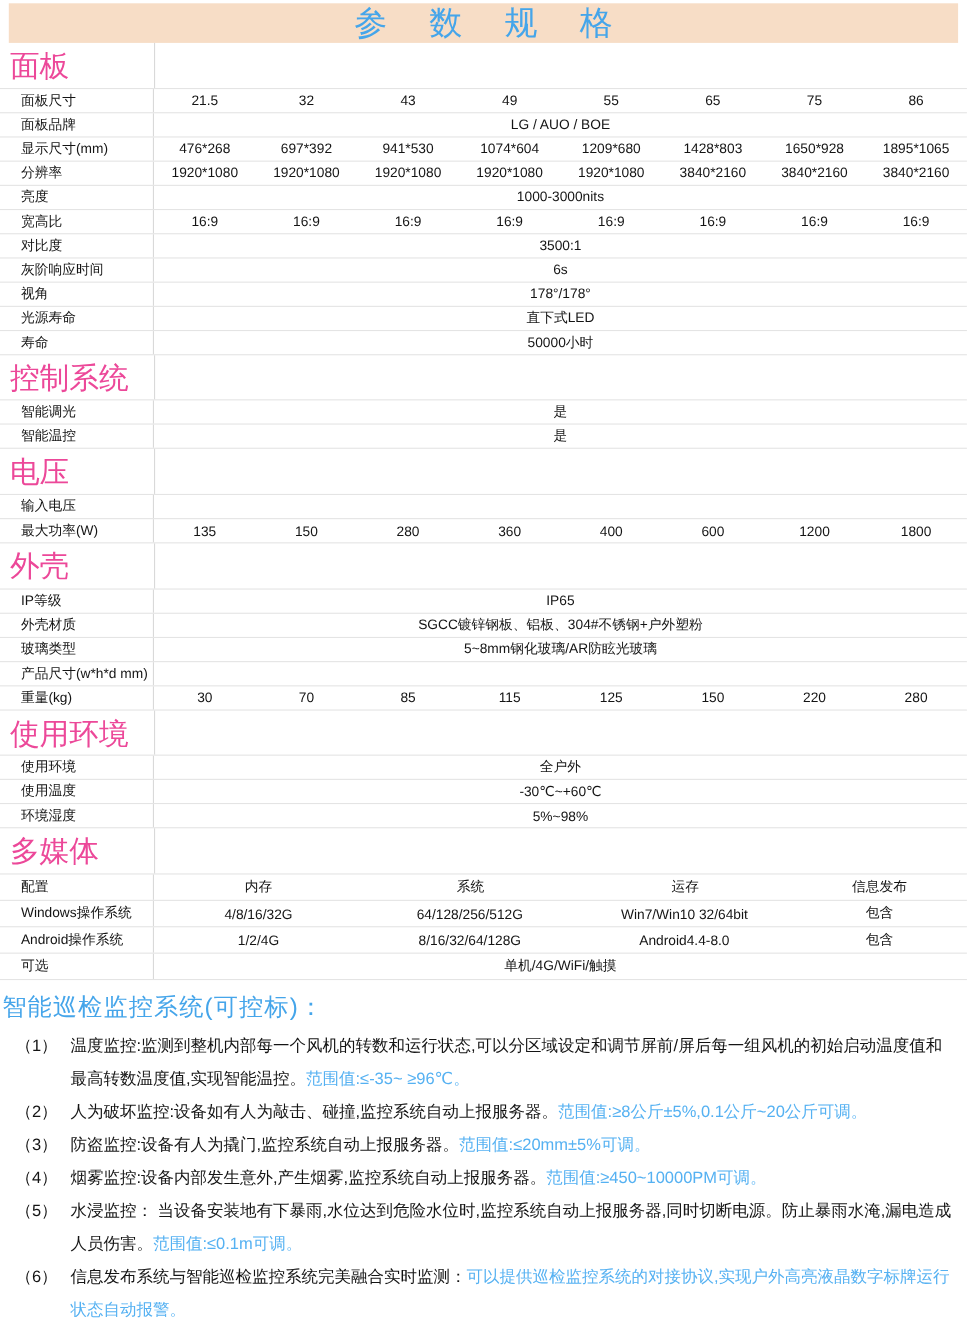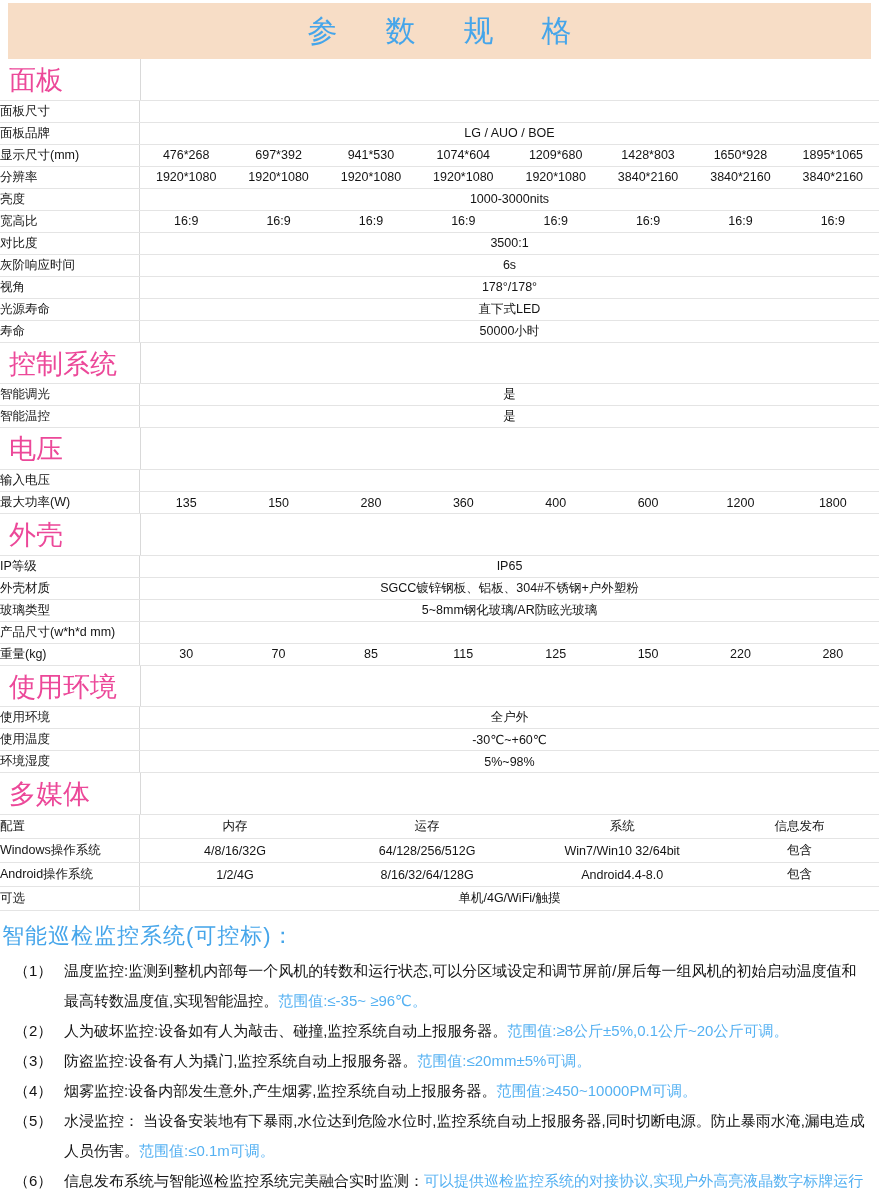--- a/index.html
+++ b/index.html
@@ -2,22 +2,22 @@
 <html><head>
 <meta charset="utf-8">
 <style>
   html,body { margin:0; padding:0; }
   body {
     width:879px; height:1201px; background:#ffffff; overflow:hidden;
     font-family:"Liberation Sans","DejaVu Sans",sans-serif; color:#141414;
     -webkit-font-smoothing:antialiased;
   }
   .title-bar {
-    margin:3px 8px 0 8px; height:56px; background:#f7ddc6;
-    display:flex; align-items:center; justify-content:center;font-family:Liberation Mono, monospace;
+    margin:3px 8px 0 8px; height:36px; background:#f7ddc6;
+    display:flex; align-items:center; justify-content:center;
   }
   .title-bar h1 {
     margin:0; font-size:30px; font-weight:500; color:#45a5ea;
     letter-spacing:15px; text-indent:15px; white-space:nowrap;
   }
   .sec { position:relative; }
   .sec-head {
     margin:0; color:#ec4899; font-size:27px; font-weight:400;
     line-height:1.1; padding:7px 0 4px 9px; position:relative;
   }
@@ -27,21 +27,21 @@
     width:1px; background:#d9d9d9;
   }
   .tbl { border-top:1px solid #e4e4e4; }
   .row {
     display:flex; align-items:stretch; border-bottom:1px solid #e4e4e4;
     height:21px; font-size:12.5px;
   }
   .tbl.media .row { height:23px; }
   .lbl {
     flex:0 0 140px; box-sizing:border-box; border-right:1px solid #d9d9d9;
-    padding-left:0; display:flex; align-items:center; white-space:nowrap;
+    padding-left:19px; display:flex; align-items:center; white-space:nowrap;
   }
   .cellwrap { flex:1; display:flex; min-width:0; }
   .cell { flex:1; display:flex; align-items:center; justify-content:center; white-space:nowrap; }
   .spanv { flex:1; display:flex; align-items:center; justify-content:center; white-space:nowrap; }
   .row.small .cell { font-size:10.5px; }
   .tbl.media .cell { flex:none; }
   .tbl.media .mc0 { width:25.7%; }
   .tbl.media .mc1 { width:26.3%; }
   .tbl.media .mc2 { width:26.5%; }
   .tbl.media .mc3 { width:21.5%; }
@@ -66,20 +66,30 @@
   </header>
 
   <main id="sections">
       <section class="sec">
         <div class="sec-head-wrap">
           <h2 class="sec-head">面板</h2>
         </div>
         <div class="tbl">
           <div class="row">
             <span class="lbl">面板尺寸</span>
+            <span class="cellwrap">
+              <span class="cell">21.5</span>
+              <span class="cell">32</span>
+              <span class="cell">43</span>
+              <span class="cell">49</span>
+              <span class="cell">55</span>
+              <span class="cell">65</span>
+              <span class="cell">75</span>
+              <span class="cell">86</span>
+            </span>
           </div>
           <div class="row">
             <span class="lbl">面板品牌</span>
             <span class="spanv">LG / AUO / BOE</span>
           </div>
           <div class="row">
             <span class="lbl">显示尺寸(mm)</span>
             <span class="cellwrap">
               <span class="cell">476*268</span>
               <span class="cell">697*392</span>
@@ -237,22 +247,22 @@
       </section>
       <section class="sec">
         <div class="sec-head-wrap">
           <h2 class="sec-head">多媒体</h2>
         </div>
         <div class="tbl media">
           <div class="row">
             <span class="lbl">配置</span>
             <span class="cellwrap">
               <span class="cell mc0">内存</span>
+              <span class="cell mc2">系统</span>
               <span class="cell mc1">运存</span>
-              <span class="cell mc2">系统</span>
               <span class="cell mc3">信息发布</span>
             </span>
           </div>
           <div class="row">
             <span class="lbl">Windows操作系统</span>
             <span class="cellwrap">
               <span class="cell mc0">4/8/16/32G</span>
               <span class="cell mc1">64/128/256/512G</span>
               <span class="cell mc2">Win7/Win10  32/64bit</span>
               <span class="cell mc3">包含</span>

